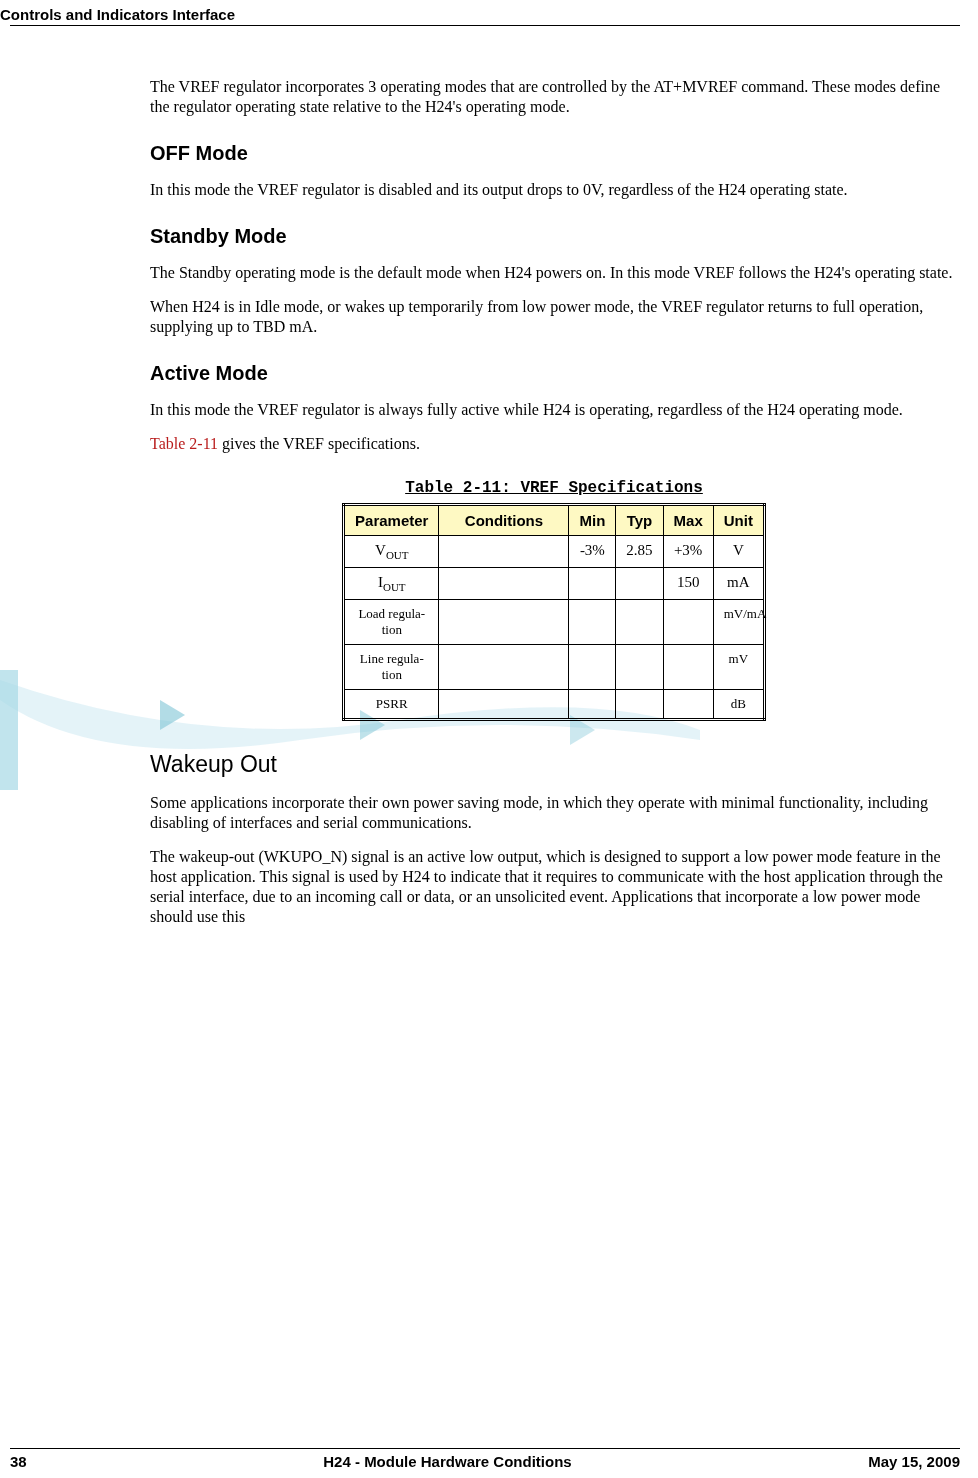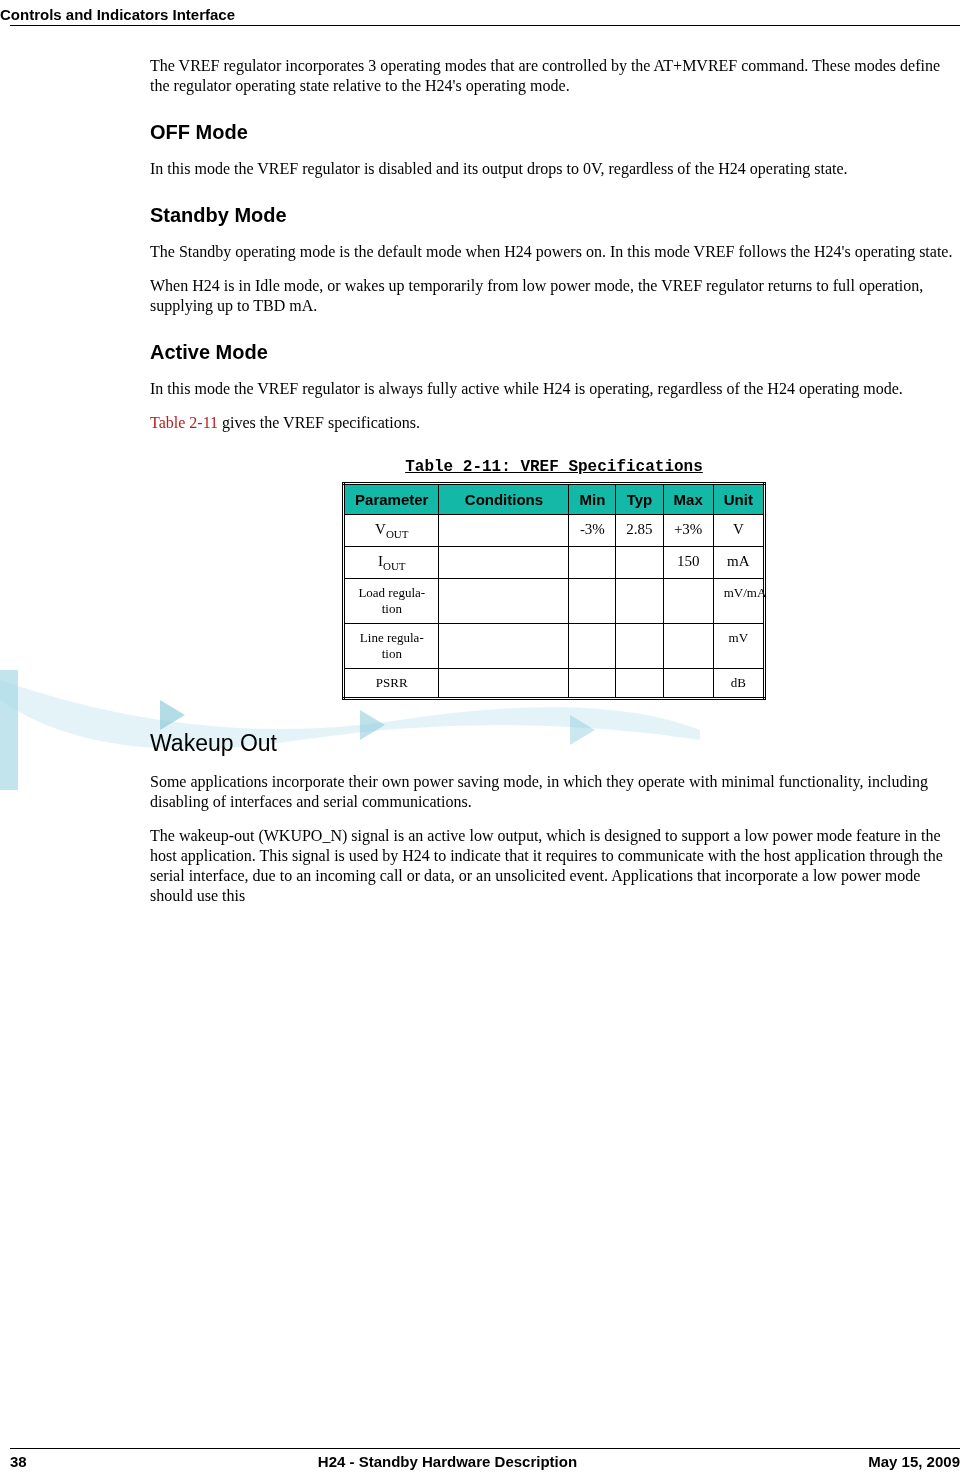--- a/index.html
+++ b/index.html
@@ -38,21 +38,21 @@
   .content {
     position: relative;
     z-index: 1;
     padding: 20px 20px 0 150px;
   }
   .p {
     font-size: 16px;
     line-height: 1.25;
     margin: 0 0 14px 0;
   }
-  .p.spaced-top { margin-top: 10px; }
+  .p.spaced-top { margin-top: 31px; }
   .h2 {
     font-family: Arial, Helvetica, sans-serif;
     font-weight: bold;
     font-size: 20px;
     margin: 25px 0 15px 0;
   }
   .h1 {
     font-family: Arial, Helvetica, sans-serif;
     font-weight: normal;
     font-size: 23px;
@@ -73,21 +73,21 @@
     border: 3px double #000;
   }
   .spec-table th, .spec-table td {
     border: 1px solid #000;
     padding: 6px 10px;
     font-size: 15px;
     vertical-align: top;
     text-align: center;
   }
   .spec-table th {
-    background: #14b8a6;
+    background: #fef9c3;
     font-family: Arial, Helvetica, sans-serif;
     font-weight: bold;
     text-align: center;
   }
   .spec-table td {
     font-family: "Times New Roman", Times, serif;
   }
   .spec-table td.small {
     font-size: 13px;
   }
@@ -203,16 +203,16 @@
   <div class="h1">Wakeup Out</div>
   <div class="p">Some applications incorporate their own power saving mode, in which they operate with minimal functionality, including disabling of interfaces and serial communications.</div>
   <div class="p">The wakeup-out (WKUPO_N) signal is an active low output, which is designed to support a low power mode feature in the host application. This signal is used by H24 to indicate that it requires to communicate with the host application through the serial interface, due to an incoming call or data, or an unsolicited event. Applications that incorporate a low power mode should use this</div>
 
 </div>
 
 <div class="footer">
   <hr class="footer-rule">
   <div class="footer-row">
     <span>38</span>
-    <span>H24 - Standby Hardware Description</span>
+    <span>H24 - Module Hardware Conditions</span>
     <span>May 15, 2009</span>
   </div>
 </div>
 
 </body></html>

